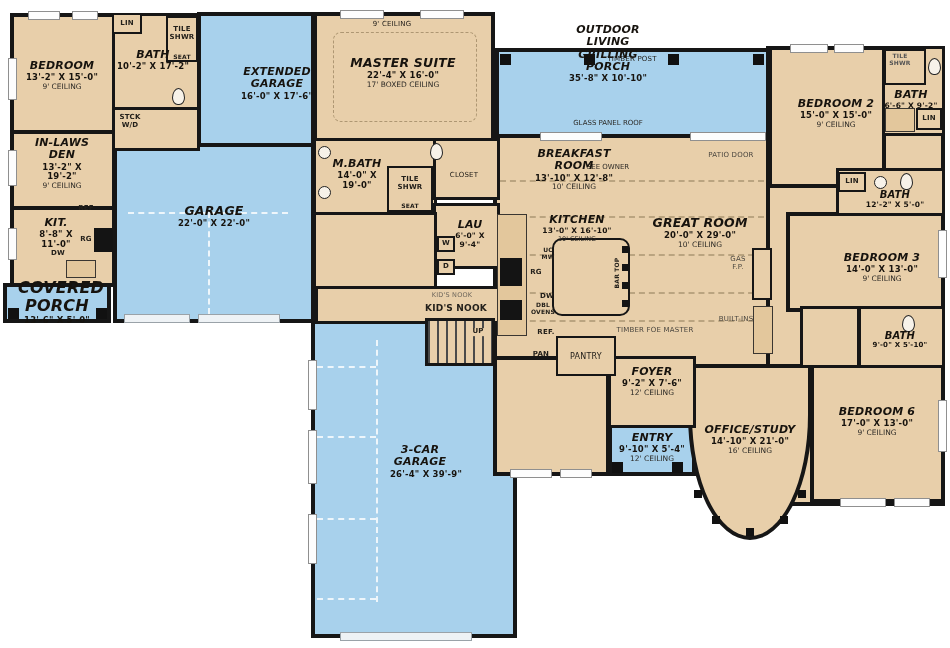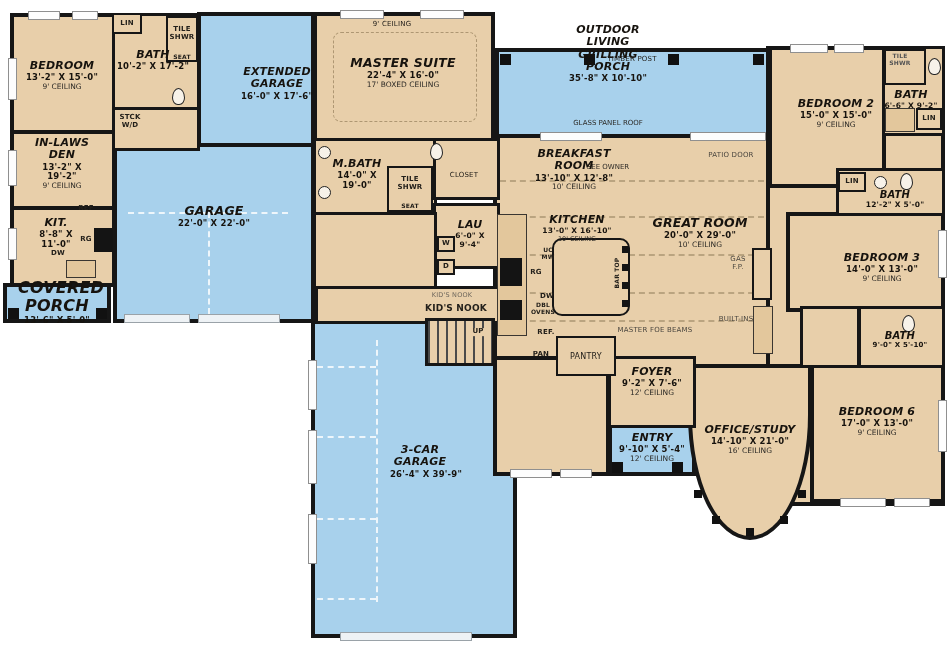--- a/index.html
+++ b/index.html
@@ -289,21 +289,21 @@
   <span class="fx" style="left:446px;top:244px;">W</span>
   <span class="fx" style="left:446px;top:267px;">D</span>
   <span class="fx gray" style="left:452px;top:296px;">KID'S NOOK</span>
   <span class="fx" style="left:456px;top:309px;font-size:9px;font-style:normal;">KID'S NOOK</span>
   <span class="fx" style="left:478px;top:332px;background:#e8cfaa;padding:0 1px;">UP</span>
 
   <span class="fx" style="left:632px;top:60px;width:70px;font-weight:normal;">TIMBER POST</span>
   <span class="fx light" style="left:731px;top:156px;width:64px;">PATIO DOOR</span>
   <span class="fx light" style="left:738px;top:264px;width:24px;">GAS F.P.</span>
   <span class="fx light" style="left:736px;top:320px;width:60px;">BUILT-INS</span>
-  <span class="fx light" style="left:655px;top:331px;width:110px;">MASTER FOE BEAMS</span>
+  <span class="fx light" style="left:655px;top:331px;width:110px;">TIMBER FOE MASTER</span>
   <span class="fx tiny vert" style="left:617px;top:273px;">BAR TOP</span>
 
   <span class="fx tiny" style="left:548px;top:254px;width:16px;">UC MW</span>
   <span class="fx" style="left:536px;top:273px;">RG</span>
   <span class="fx" style="left:547px;top:297px;">DW</span>
   <span class="fx tiny" style="left:543px;top:309px;width:26px;">DBL OVENS</span>
   <span class="fx" style="left:546px;top:333px;">REF.</span>
   <span class="fx" style="left:541px;top:355px;">PAN</span>
   <span class="fx" style="left:586px;top:357px;font-size:8px;font-weight:normal;">PANTRY</span>
 

